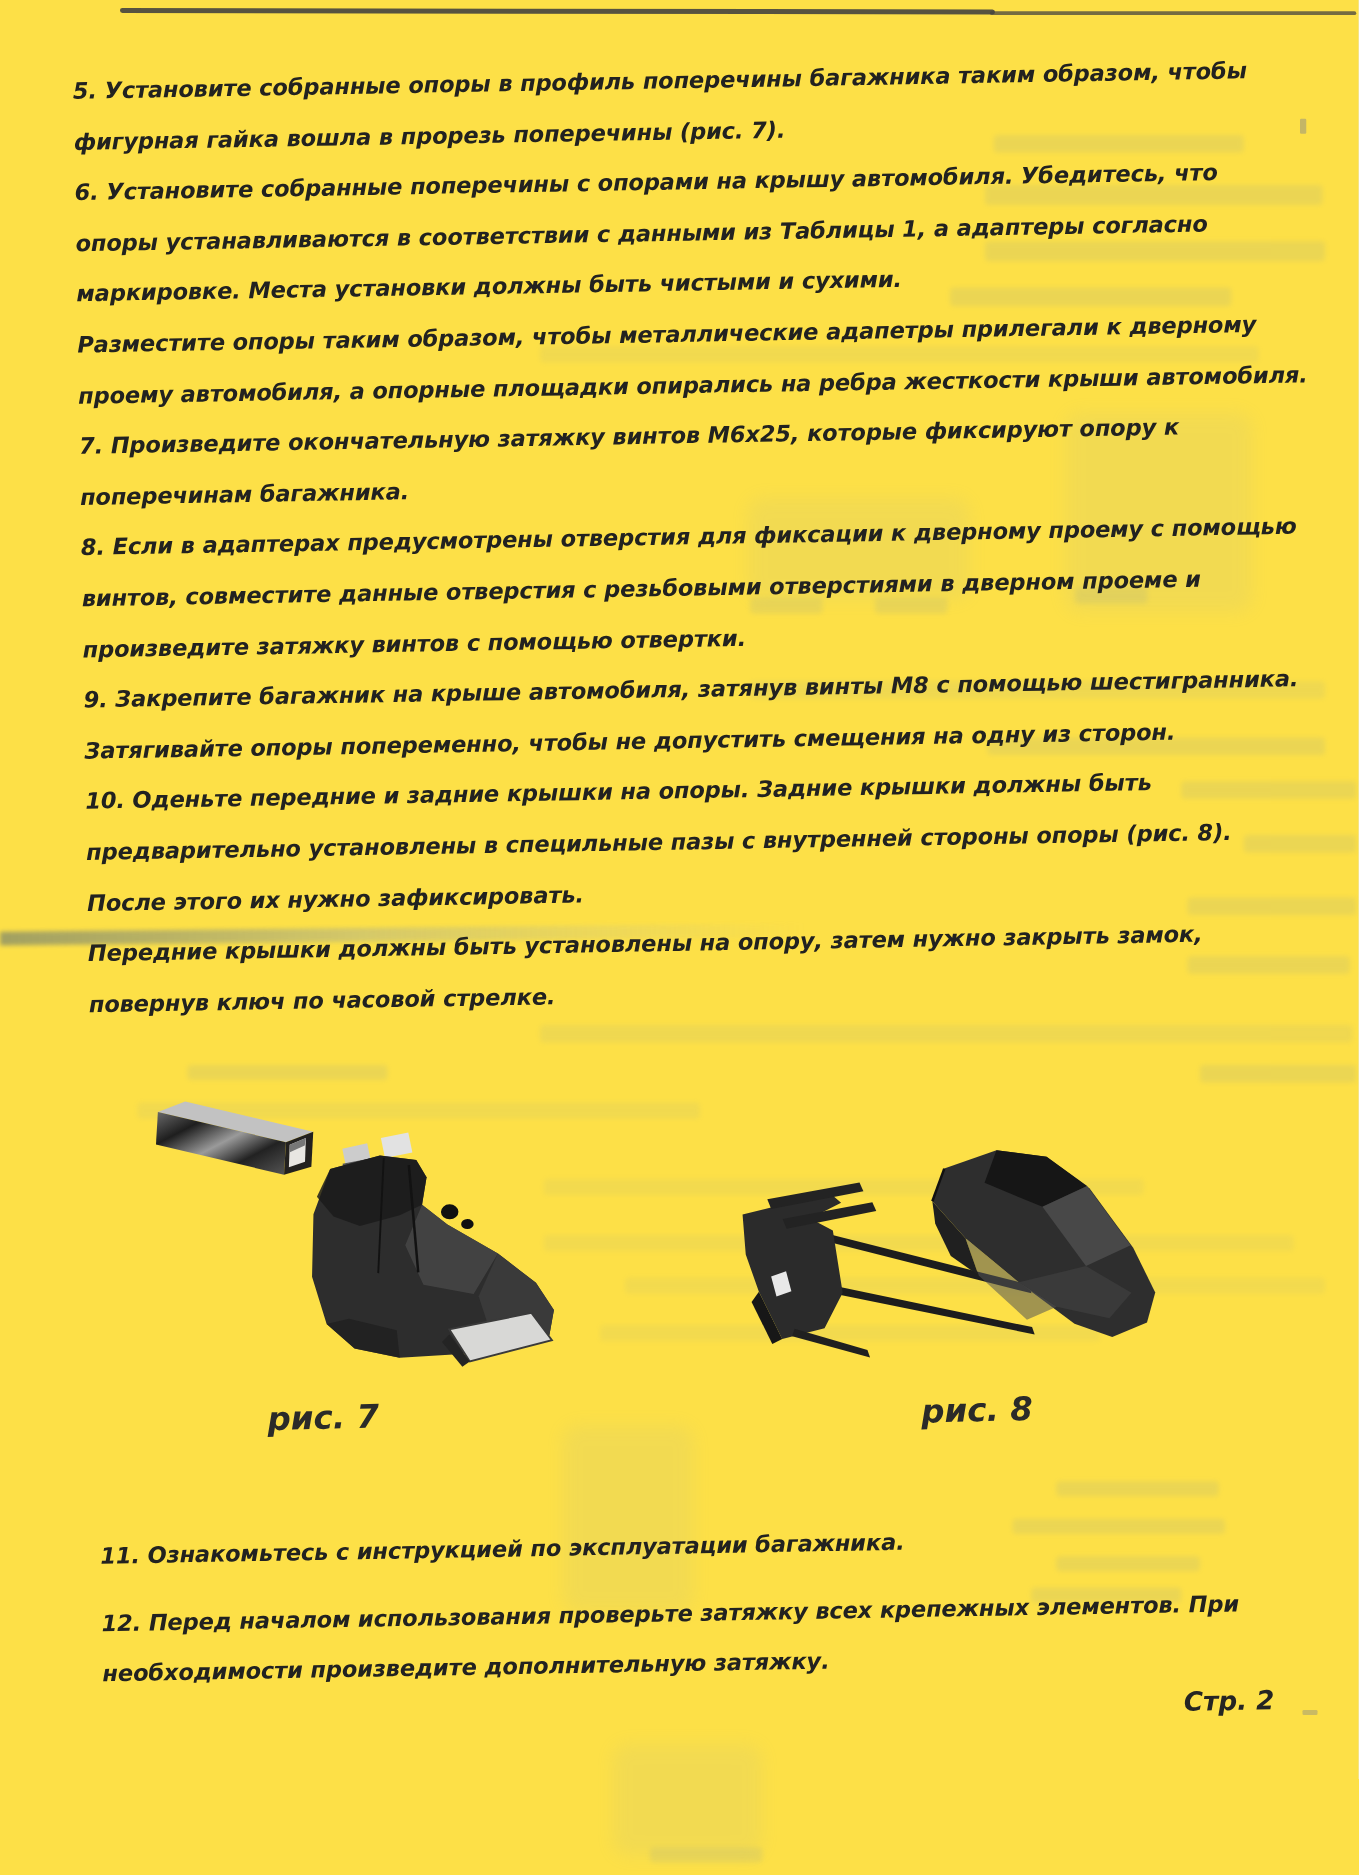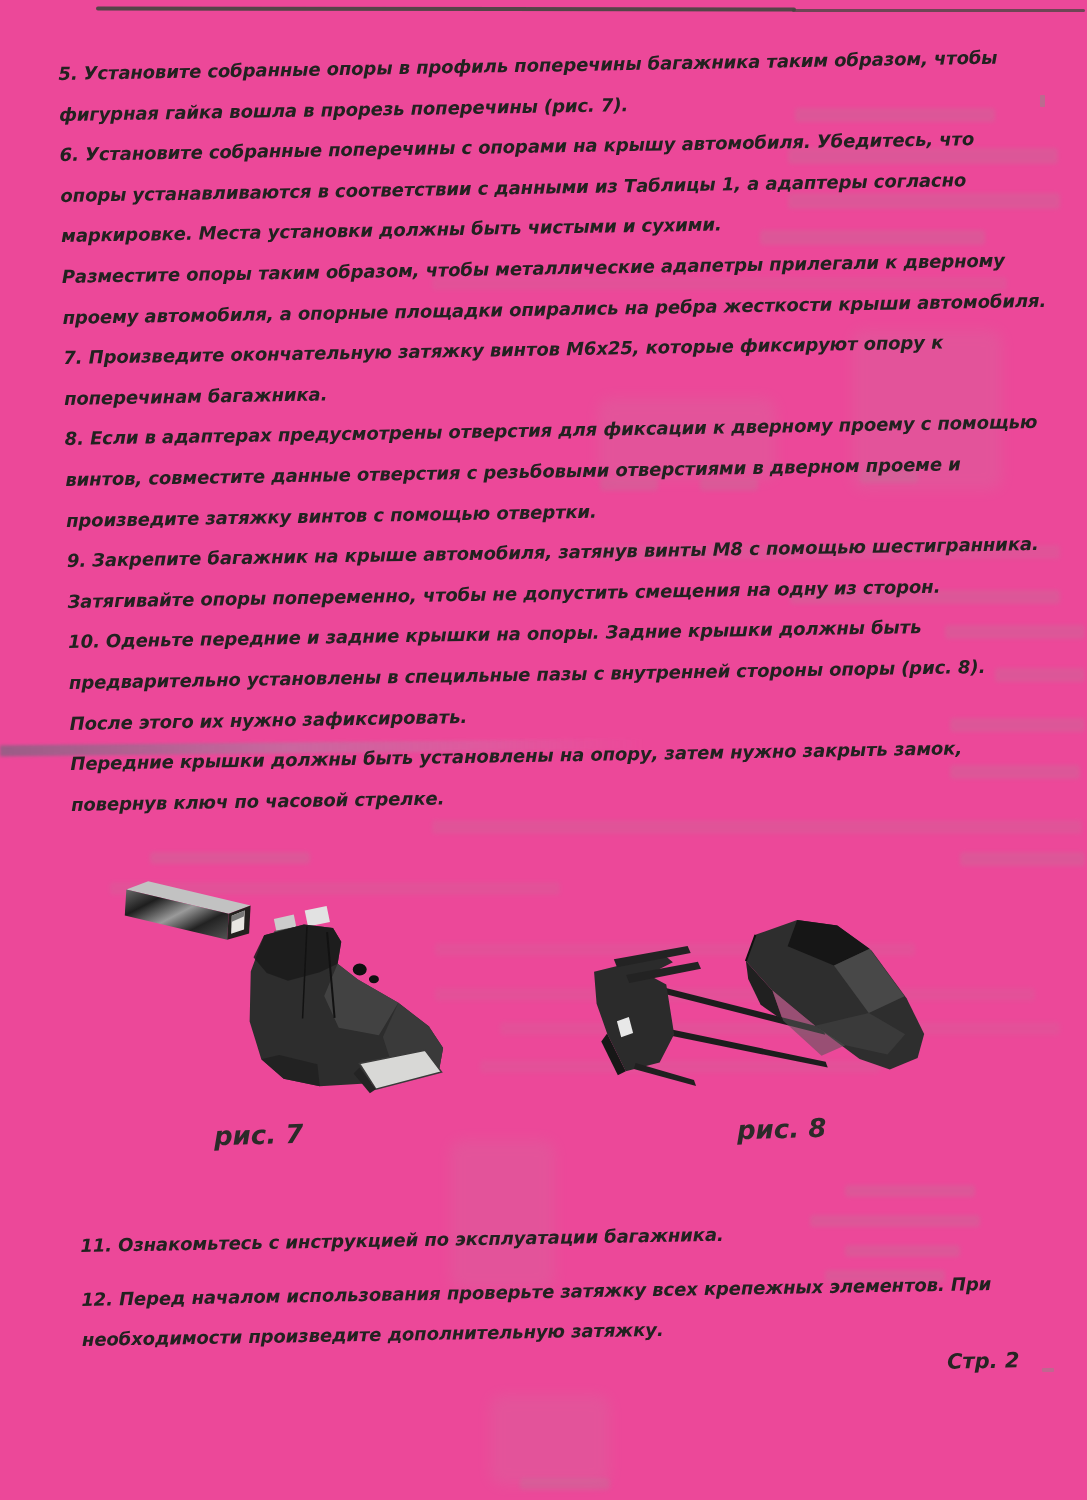--- a/index.html
+++ b/index.html
@@ -1,20 +1,20 @@
 <!DOCTYPE html>
 <html><head>
 <meta charset="utf-8">
 <style>
   html,body { margin:0; padding:0; background:#e8e8e8; }
   .page {
     position:relative;
     width:1087px; height:1500px;
     margin:0 auto;
-    background:#ec4899;
+    background:#fde047;
     overflow:hidden;
     font-family:"DejaVu Sans", sans-serif;
   }
 
   
   .edge-seg { position:absolute; background:#45443f; border-radius:2px; }
 
   
   .ghost { position:absolute; background:#90a295; opacity:.16; filter:blur(2px); border-radius:3px; }
   .ghost-block { position:absolute; background:#a0b0a4; opacity:.11; filter:blur(7px); border-radius:12px; }

